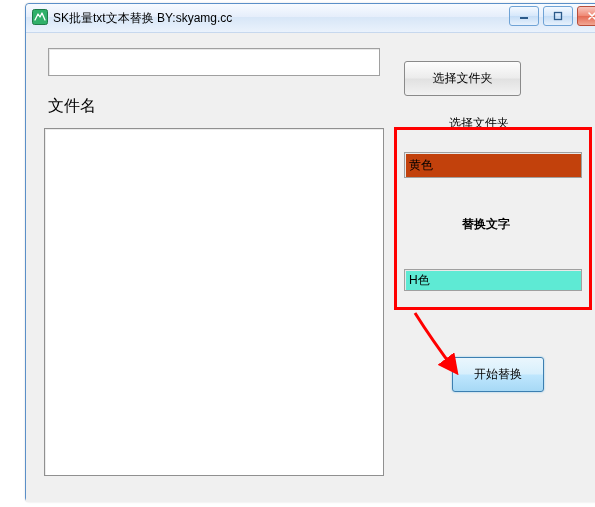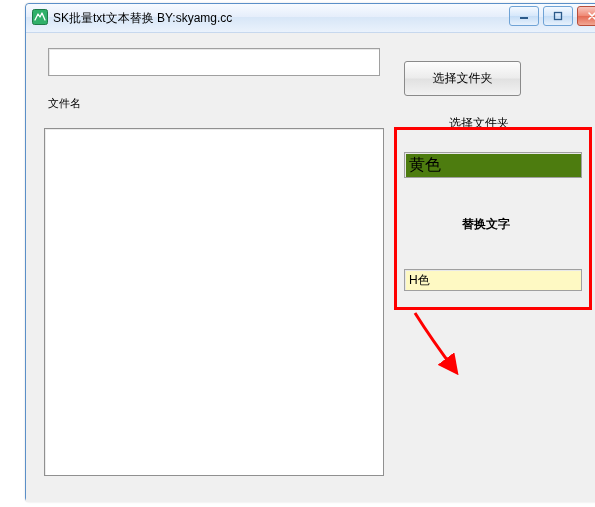--- a/index.html
+++ b/index.html
@@ -101,21 +101,21 @@
     align-items: center;
     justify-content: center;
     font-size: 12px;
     color: #000;
     cursor: pointer;
   }
 
   .label-filename {
     position: absolute;
     left: 22px; top: 63px;
-    font-size: 11px;
+    font-size: 16px;
   }
   .label-replaced {
     position: absolute;
     left: 423px; top: 82px;
     font-size: 12px;
   }
 
   
   .filelist {
     position: absolute;
@@ -134,38 +134,38 @@
     width: 198px; height: 183px;
     border: 3px solid #ff0000;
     box-sizing: border-box;
   }
 
   .input-from {
     position: absolute;
     left: 378px; top: 119px;
     width: 178px; height: 22px;
     border: 1px solid #a0a0a0;
-    background: #4d7c0f;
+    background: #c2410c;
     box-shadow: inset 1px 1px 0 #e8e8e8;
     padding: 12px 4px;
     box-sizing: border-box;
-    font-size: 16px;
+    font-size: 12px;
   }
   .label-replacewith {
     position: absolute;
     left: 436px; top: 183px;
     font-size: 12px;
     font-weight: bold;
   }
   .input-to {
     position: absolute;
     left: 378px; top: 236px;
     width: 178px; height: 22px;
     border: 1px solid #a0a0a0;
-    background: #fef9c3;
+    background: #5eead4;
     box-shadow: inset 1px 1px 0 #e8e8e8;
     padding: 8px 4px;
     box-sizing: border-box;
     font-size: 12px;
   }
 
   
   .start-btn {
     position: absolute;
     left: 426px; top: 324px;
@@ -264,20 +264,23 @@
       <div class="filelist"></div>
 
       <div class="hl-box"></div>
 
       <input class="input-from" type="text" value="黄色" style="">
 
       <div class="label-replacewith">替换文字</div>
 
       <input class="input-to" type="text" value="H色" style="">
 
+      <div class="start-btn">
+        <span>开始替换</span>
+      </div>
 
       <svg class="arrow" viewBox="0 0 60 75">
         <defs>
           <marker id="ah" viewBox="0 0 10 10" refX="8" refY="5" markerWidth="7" markerHeight="7" orient="auto">
             <path d="M0 0 L10 5 L0 10 Z" fill="#ff0000"></path>
           </marker>
         </defs>
         <path d="M5 3 Q 22 30 46 62" stroke="#ff0000" stroke-width="3" fill="none" marker-end="url(#ah)"></path>
       </svg>
 

